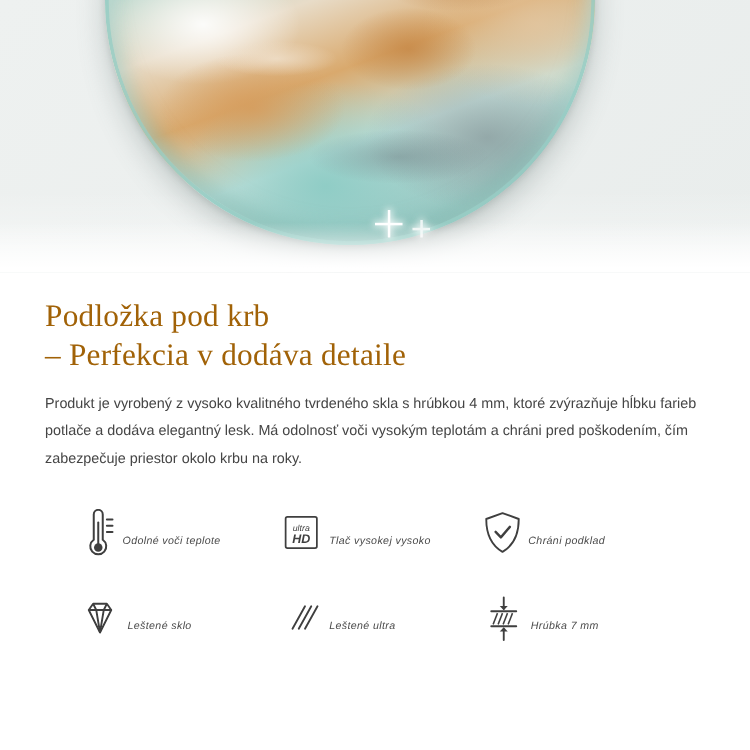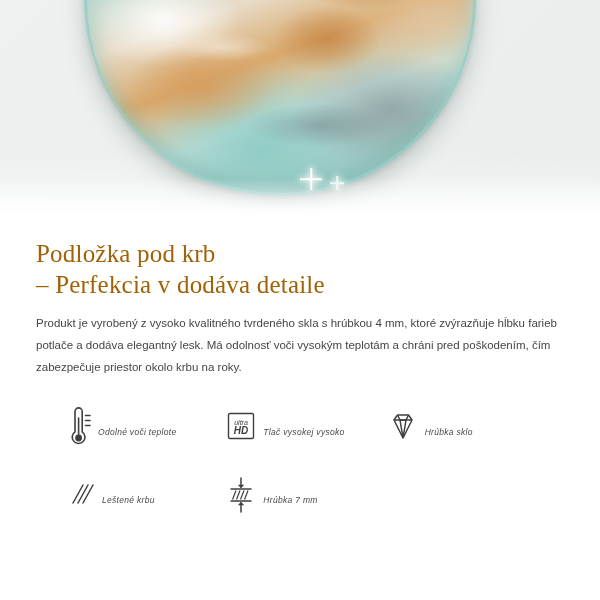--- a/index.html
+++ b/index.html
@@ -211,47 +211,56 @@
         <div class="feature-icon">
           <svg width="44" height="40" viewBox="0 0 44 40">
             <rect x="9.5" y="6.5" width="25" height="25" rx="1.5" fill="none" stroke="#3f3f3f" stroke-width="1.4"></rect>
             <text x="22" y="17.5" text-anchor="middle" font-family="Liberation Sans, sans-serif" font-size="7" fill="#3f3f3f">ultra</text>
             <text x="22" y="27" text-anchor="middle" font-family="Liberation Sans, sans-serif" font-size="10" font-weight="bold" fill="#3f3f3f">HD</text>
           </svg>
         </div>
         <div class="feature-label">Tlač vysokej vysoko</div>
       </div>
 
+      <div class="feature">
+        <div class="feature-icon">
+          <svg width="42" height="44" viewBox="0 0 42 44">
+            <path d="M21 5.5 L34 10.2 C34 22 30.5 31 21 36.5 C11.5 31 8 22 8 10.2 Z" fill="none" stroke="#3f3f3f" stroke-width="1.5" stroke-linejoin="round"></path>
+            <path d="M15.5 20.5 l4.2 4.4 l7.2 -8.4" fill="none" stroke="#3f3f3f" stroke-width="1.9" stroke-linecap="round" stroke-linejoin="round"></path>
+          </svg>
+        </div>
+        <div class="feature-label">Chráni podklad</div>
+      </div>
 
       <div class="feature">
         <div class="feature-icon">
           <svg width="44" height="40" viewBox="0 0 44 40">
             <g fill="none" stroke="#3f3f3f" stroke-width="1.5" stroke-linejoin="round">
               <path d="M13 13 H31 L22 31 Z"></path>
               <path d="M13 13 L16.5 8 H27.5 L31 13"></path>
               <path d="M16.5 8 L19 13 L22 31"></path>
               <path d="M27.5 8 L25 13 L22 31"></path>
               <path d="M19 13 H25"></path>
             </g>
           </svg>
         </div>
-        <div class="feature-label">Hrúbka sklo</div>
+        <div class="feature-label">Leštené sklo</div>
       </div>
 
       <div class="feature">
         <div class="feature-icon">
           <svg width="44" height="40" viewBox="0 0 44 40">
             <g stroke="#3f3f3f" stroke-width="1.5" stroke-linecap="round">
               <line x1="15" y1="28" x2="25" y2="10"></line>
               <line x1="20" y1="28" x2="30" y2="10"></line>
               <line x1="25" y1="28" x2="35" y2="10"></line>
             </g>
           </svg>
         </div>
-        <div class="feature-label">Leštené krbu</div>
+        <div class="feature-label">Leštené ultra</div>
       </div>
 
       <div class="feature">
         <div class="feature-icon">
           <svg width="44" height="42" viewBox="0 0 44 42">
             <g stroke="#3f3f3f" stroke-width="1.5" stroke-linecap="round">
               <line x1="12" y1="15" x2="32" y2="15"></line>
               <line x1="12" y1="27" x2="32" y2="27"></line>
               <line x1="22" y1="4" x2="22" y2="13"></line>
               <line x1="22" y1="29" x2="22" y2="38"></line>

